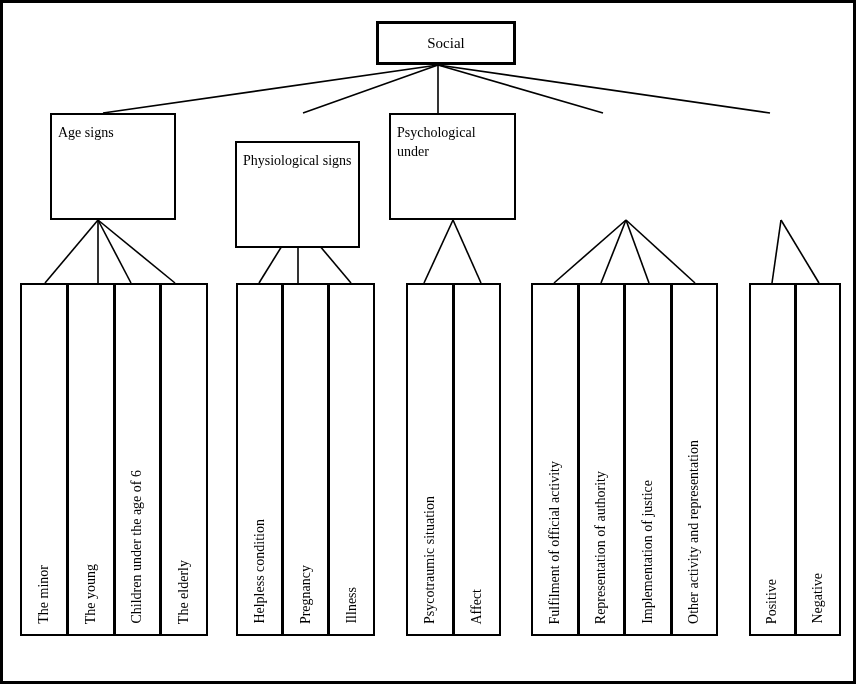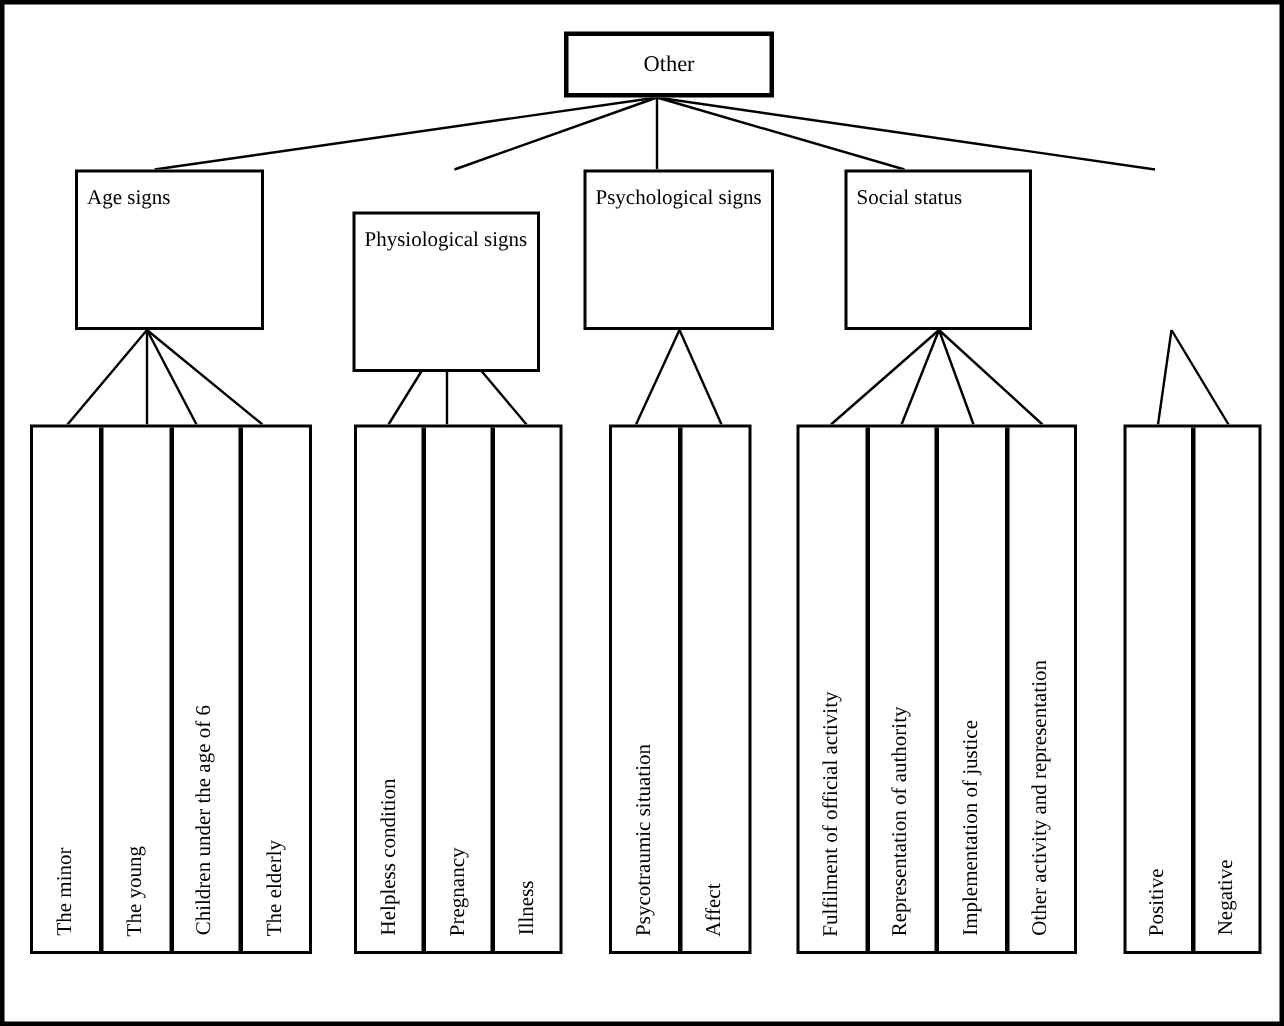--- a/index.html
+++ b/index.html
@@ -123,34 +123,31 @@
     <line x1="623" y1="217" x2="551" y2="280" stroke="#000" stroke-width="1.6"></line>
     <line x1="623" y1="217" x2="598" y2="280" stroke="#000" stroke-width="1.6"></line>
     <line x1="623" y1="217" x2="646" y2="280" stroke="#000" stroke-width="1.6"></line>
     <line x1="623" y1="217" x2="692" y2="280" stroke="#000" stroke-width="1.6"></line>
 
     <line x1="778" y1="217" x2="769" y2="280" stroke="#000" stroke-width="1.6"></line>
     <line x1="778" y1="217" x2="816" y2="280" stroke="#000" stroke-width="1.6"></line>
   </svg>
 
   <div class="node root-node">
-    <span>Other</span>
+    <span>Social</span>
   </div>
 
   <div class="node cat-node cat-age">
     <span class="cat-label">Age signs</span>
   </div>
   <div class="node cat-node cat-physio">
     <span class="cat-label">Physiological signs</span>
   </div>
   <div class="node cat-node cat-psych">
-    <span class="cat-label">Psychological signs</span>
-  </div>
-  <div class="node cat-node cat-social">
-    <span class="cat-label">Social status</span>
+    <span class="cat-label">Psychological under</span>
   </div>
 
   <div class="node leaf-group grp-age">
     <div class="leaf-cell">
       <span class="leaf-label">The minor</span>
     </div>
     <div class="leaf-cell">
       <span class="leaf-label">The young</span>
     </div>
     <div class="leaf-cell">

